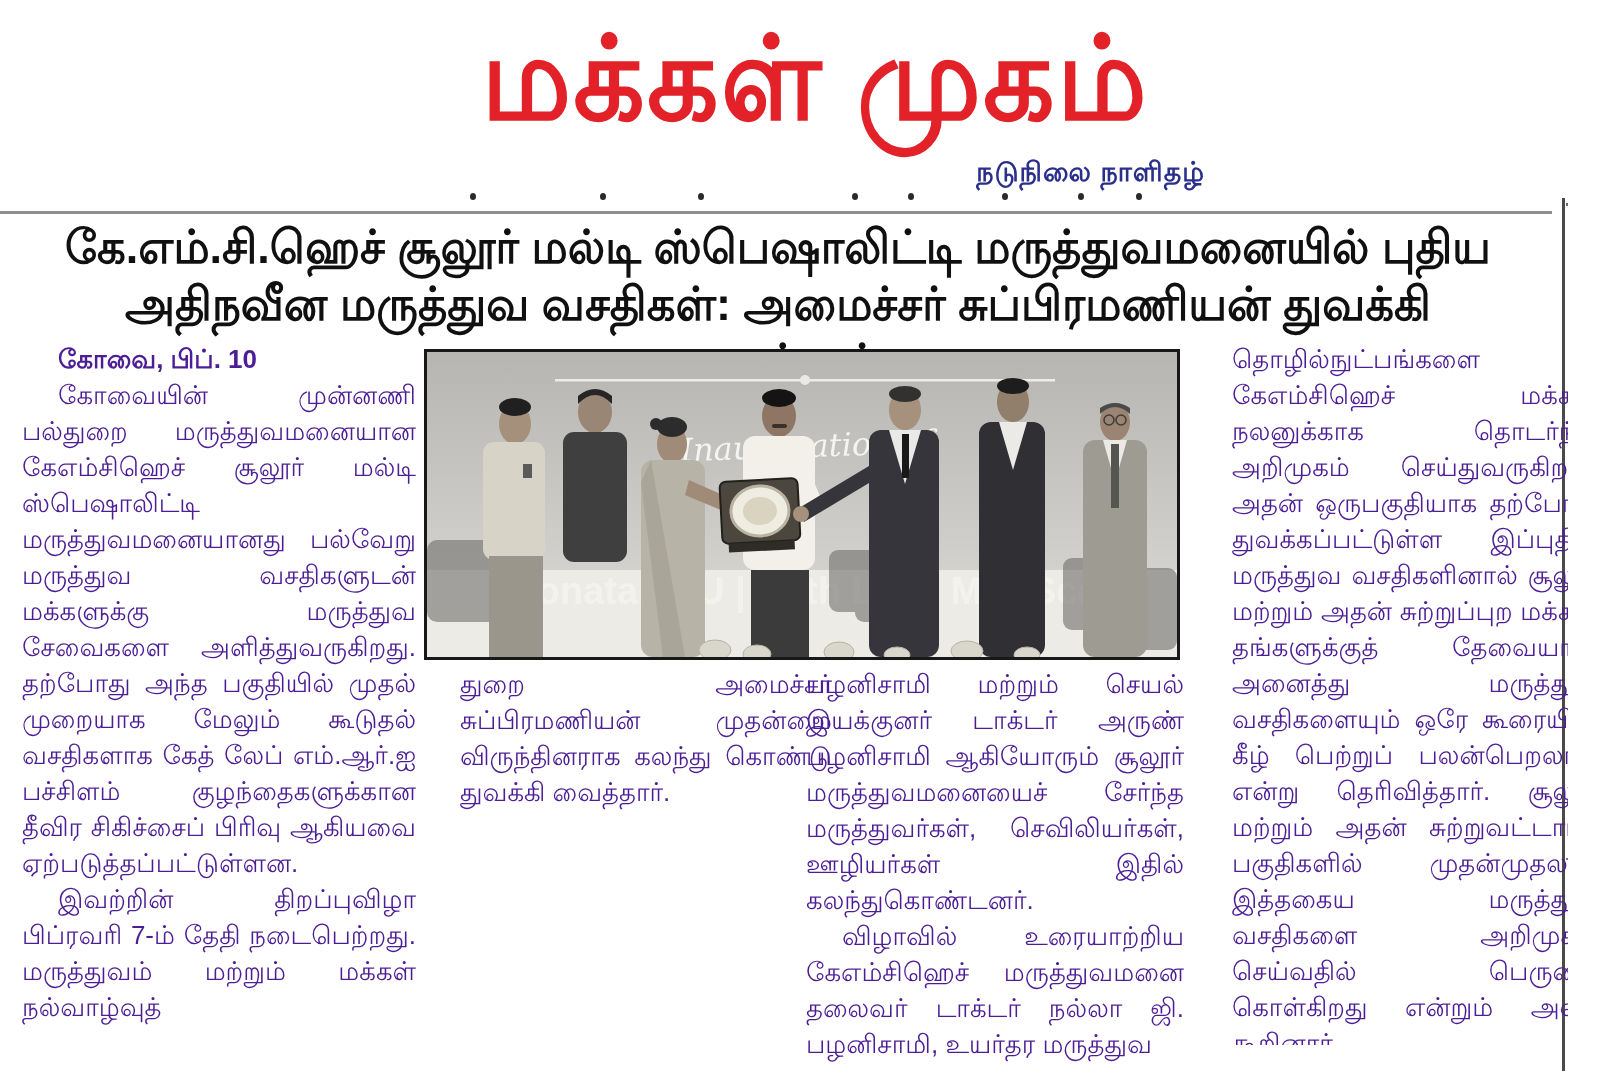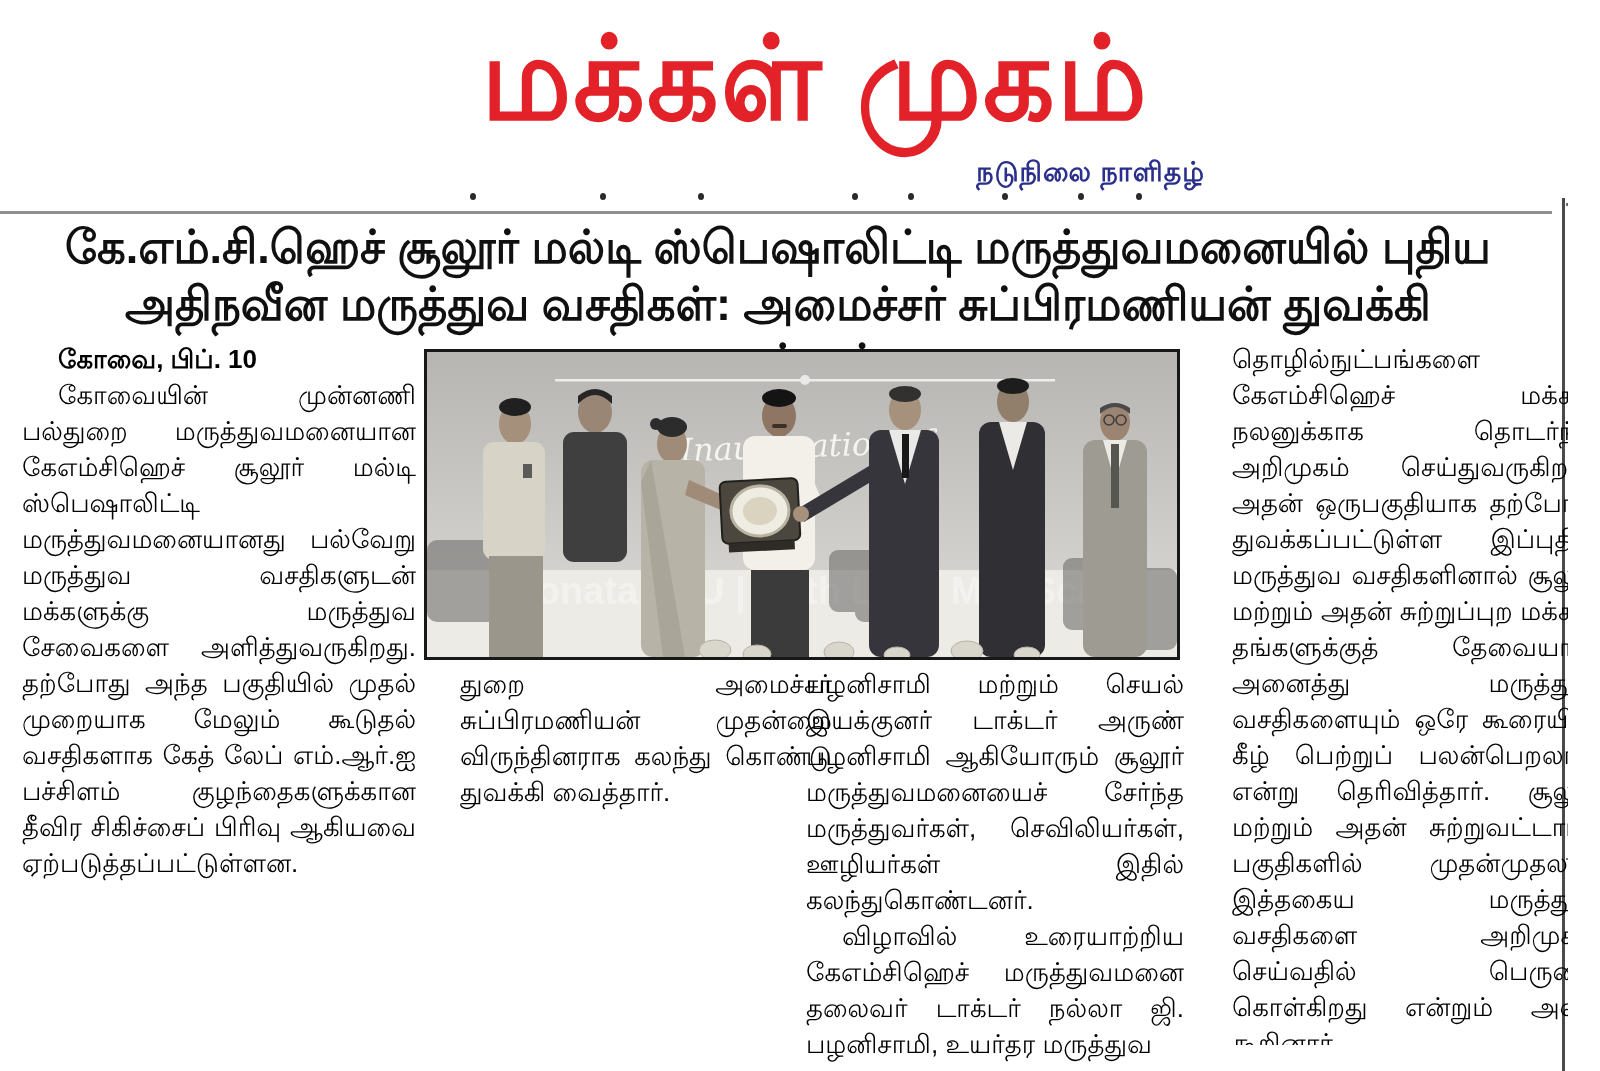--- a/index.html
+++ b/index.html
@@ -19,21 +19,21 @@
   .rule-h-right{position:absolute;left:1566px;top:203px;width:34px;height:3px;background:#6a6a6a;}
   .rule-v{position:absolute;left:1562px;top:198px;width:3px;height:873px;background:#4a4a4a;}
   .artifact-dot{position:absolute;top:193px;width:6px;height:7px;border-radius:50%;background:#2a2a2a;}
 
   
   .headline{position:absolute;left:42px;top:219px;width:1472px;text-align:center;
     font-weight:bold;color:#101010;font-size:45px;line-height:55px;
     transform:scaleY(1.03);transform-origin:top center;}
 
   
-  .col{position:absolute;font-size:26px;line-height:36px;text-align:justify;color:#000000;
+  .col{position:absolute;font-size:26px;line-height:36px;text-align:justify;color:#4c1d95;
     overflow:hidden;}
   .col p{margin:0;}
   .col p.indent{text-indent:36px;}
   .dateline{font-weight:bold;text-indent:36px;}
   .col1{left:22px;top:341px;width:394px;height:700px;}
   .col2{left:424px;top:666px;width:372px;height:400px;margin-left:36px;}
   .col3{left:806px;top:666px;width:378px;height:400px;}
   .col4{left:1232px;top:341px;width:366px;height:704px;}
 
   
@@ -76,20 +76,21 @@
   </div>
 
   <div class="headline">
     <div>கே.எம்.சி.ஹெச் சூலூர் மல்டி ஸ்பெஷாலிட்டி மருத்துவமனையில் புதிய</div>
     <div>அதிநவீன மருத்துவ வசதிகள்: அமைச்சர் சுப்பிரமணியன் துவக்கி வைத்தார்</div>
   </div>
 
   <div class="col col1">
     <p class="dateline">கோவை, பிப். 10</p>
     <p class="indent">கோவையின் முன்னணி பல்துறை மருத்துவமனையான கேஎம்சிஹெச் சூலூர் மல்டி ஸ்பெஷாலிட்டி மருத்துவமனையானது பல்வேறு மருத்துவ வசதிகளுடன் மக்களுக்கு மருத்துவ சேவைகளை அளித்துவருகிறது. தற்போது அந்த பகுதியில் முதல் முறையாக மேலும் கூடுதல் வசதிகளாக கேத் லேப் எம்.ஆர்.ஐ பச்சிளம் குழந்தைகளுக்கான தீவிர சிகிச்சைப் பிரிவு ஆகியவை ஏற்படுத்தப்பட்டுள்ளன.</p>
+    <p class="indent">இவற்றின் திறப்புவிழா பிப்ரவரி 7-ம் தேதி நடைபெற்றது. மருத்துவம் மற்றும் மக்கள் நல்வாழ்வுத்</p>
   </div>
 
   <div class="photo-frame">
     <svg width="750" height="305" viewBox="0 0 750 305" xmlns="http://www.w3.org/2000/svg">
       <defs>
         <linearGradient id="banner" x1="0" y1="0" x2="0" y2="1">
           <stop offset="0" stop-color="#b6b5b2"></stop>
           <stop offset="1" stop-color="#d3d1cd"></stop>
         </linearGradient>
       </defs>

